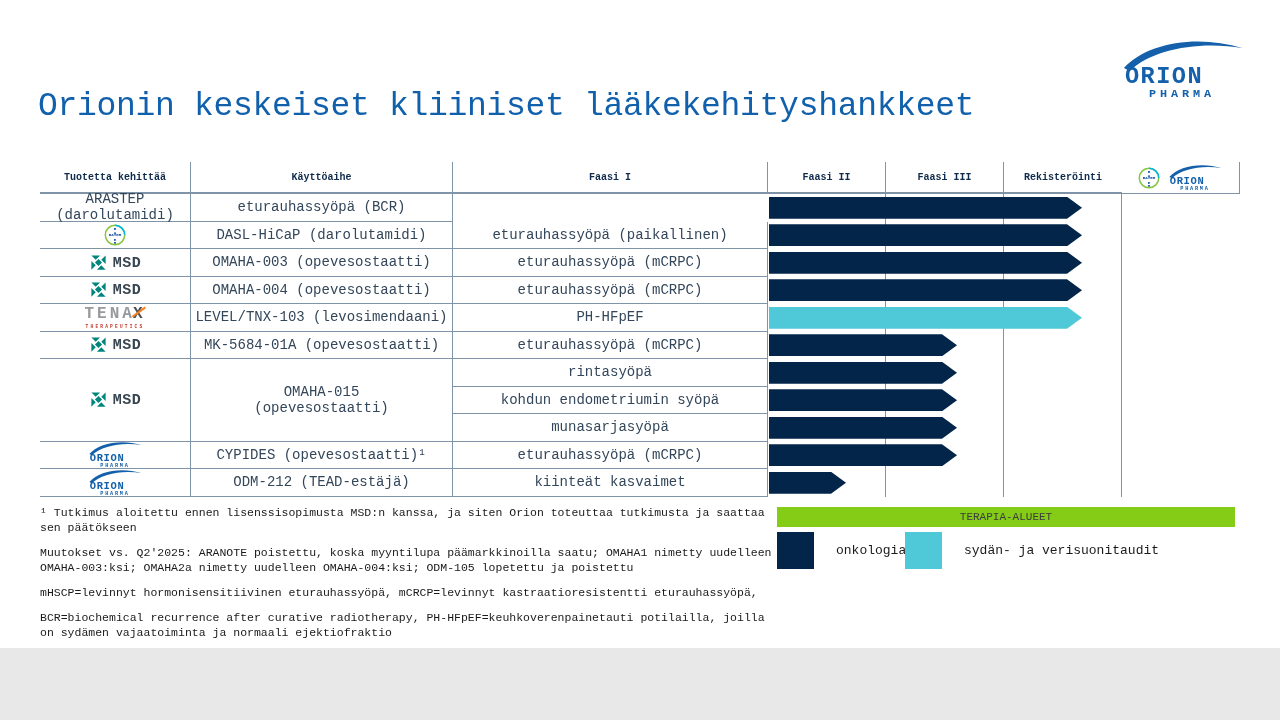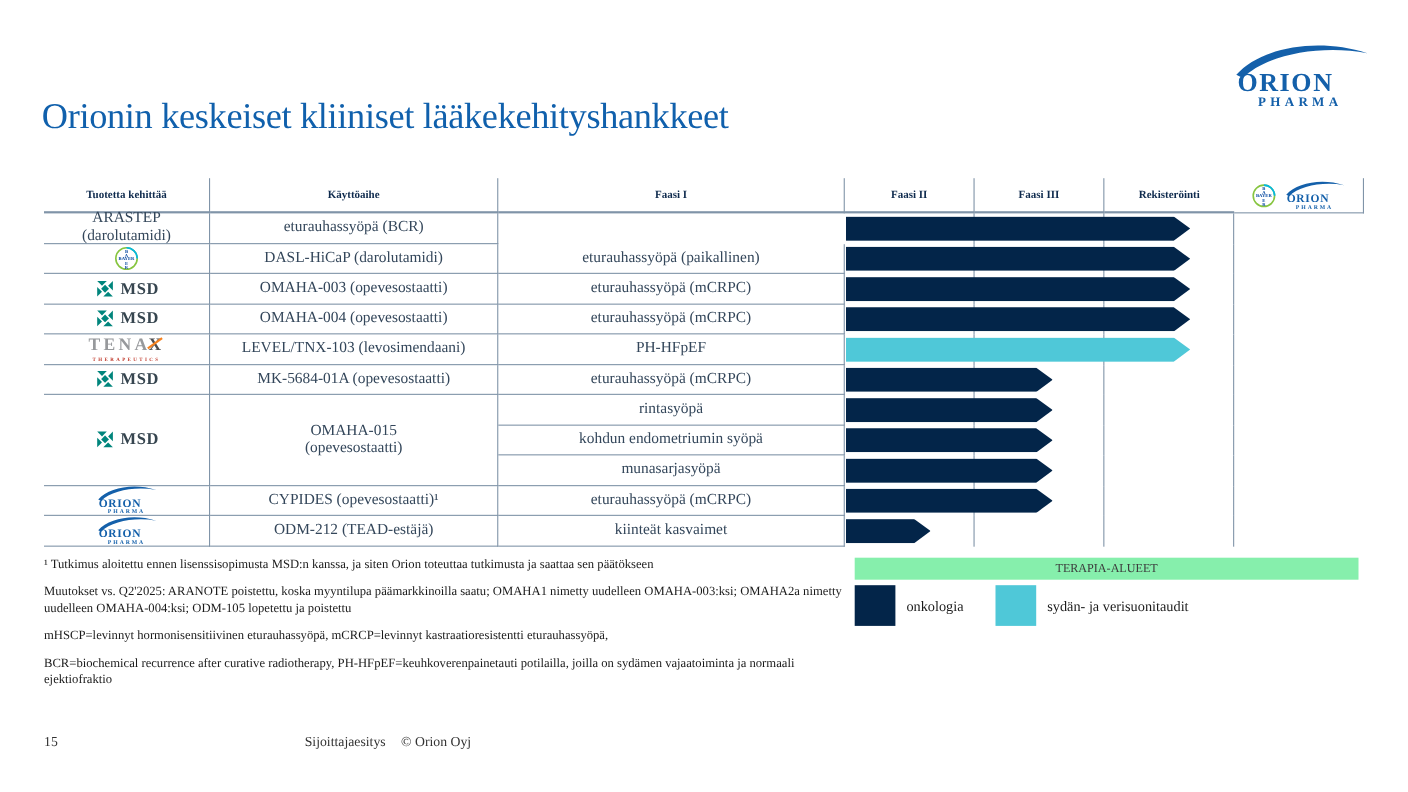--- a/index.html
+++ b/index.html
@@ -1,19 +1,19 @@
 <!DOCTYPE html>
 <html><head>
 <meta charset="utf-8">
 <style>
   * { margin:0; padding:0; box-sizing:border-box; }
   html,body { background:#e8e8e8; }
   .slide {
-    position:relative; width:1280px; height:720px; background:#ffffff;
-    font-family:Liberation Serif, serif; overflow:hidden; margin:0 auto;
+    position:relative; width:1280px; height:648px; background:#ffffff;
+    font-family:Liberation Mono, monospace; overflow:hidden; margin:0 auto;
   }
 
   
   .brand-logo { position:absolute; top:38px; right:34px; width:128px; height:62px; }
 
   
   .title {
     position:absolute; left:38px; top:88px;
     font-size:33px; font-weight:400; letter-spacing:-0.3px; color:#1060ac;
   }
@@ -61,23 +61,23 @@
   .tenax-x::after { content:""; position:absolute; left:-2px; top:6px; width:16px; height:2.4px;
     background:#f58220; transform:rotate(-36deg); }
   .tenax-sub { font-size:4.5px; letter-spacing:2.2px; color:#c0392b; margin-top:1px; font-weight:bold; }
 
   
   .footnotes { position:absolute; left:40px; top:506px; width:732px; font-size:11.5px; color:#1a1a1a; line-height:1.3; }
   .footnotes p { margin:0 0 10px 0; }
 
   
   .legend { position:absolute; left:777px; top:507px; width:458px; }
-  .legend-header { height:20px; background:#86efac; text-align:center; font-size:11px; line-height:20px; color:#3c3c3c; }
+  .legend-header { height:20px; background:#84cc16; text-align:center; font-size:11px; line-height:20px; color:#3c3c3c; }
   .legend-items { display:flex; align-items:center; margin-top:5px; }
-  .legend-item { display:flex; align-items:center; }
+  .legend-item { display:flex; align-items:center;gap:12px; }
   .legend-item.first { width:128px; }
   .swatch { width:37px; height:37px; flex:0 0 auto; }
   .legend-label { margin-left:10px; font-size:13px; color:#1a1a1a; }
 
   
   .page-num { position:absolute; left:40px; top:667px; font-size:12.5px; color:#333; }
   .footer-center { position:absolute; left:277px; top:667px; font-size:12.5px; color:#333; display:flex; gap:14px; }
 </style>
 </head>
 <body>

